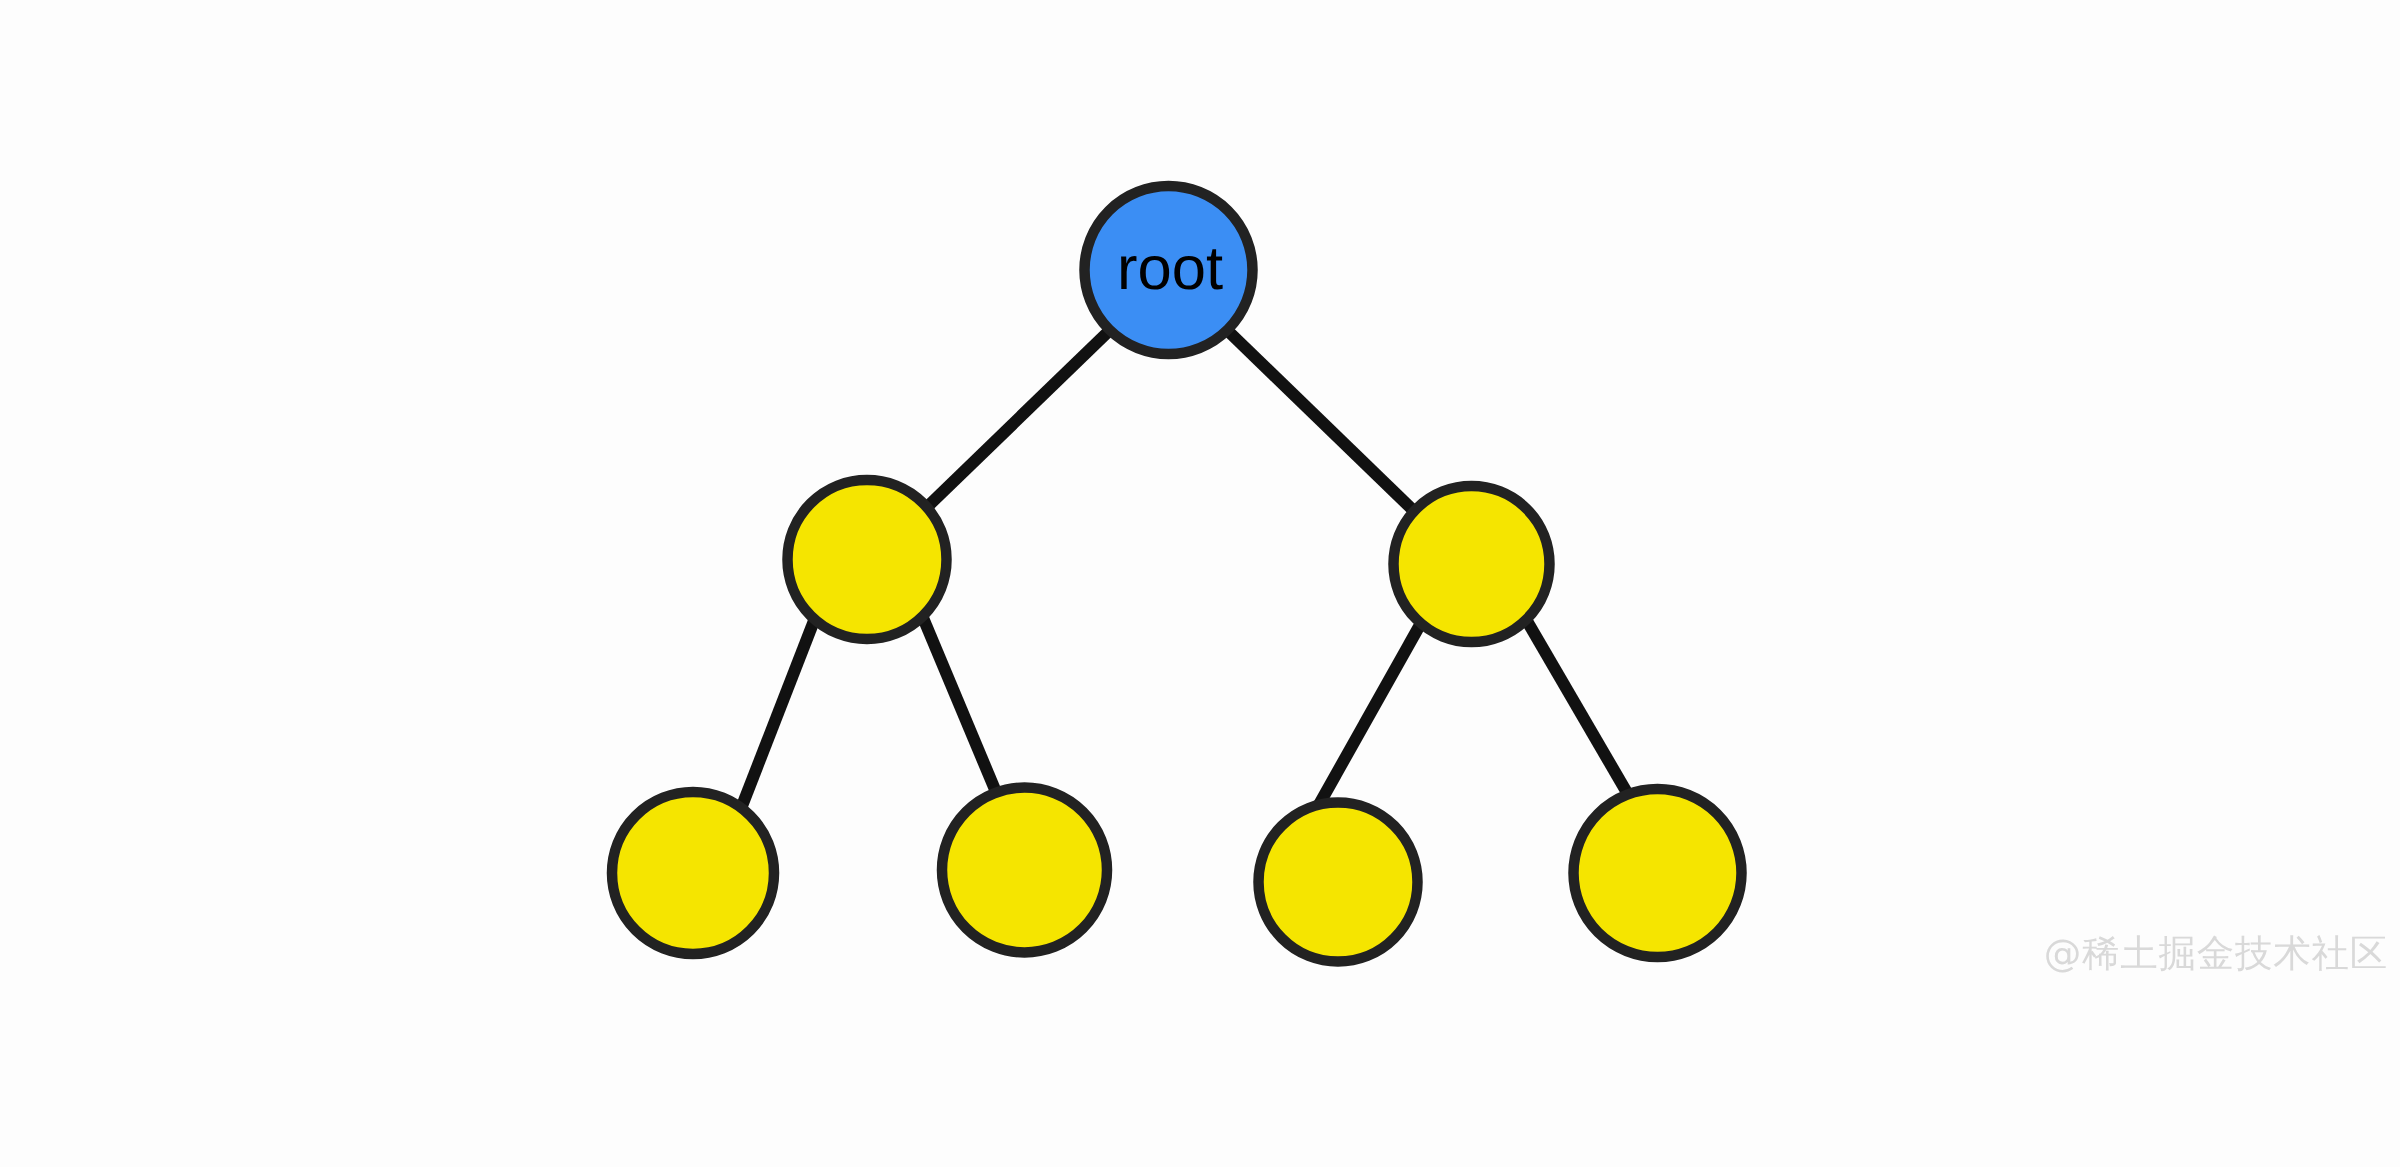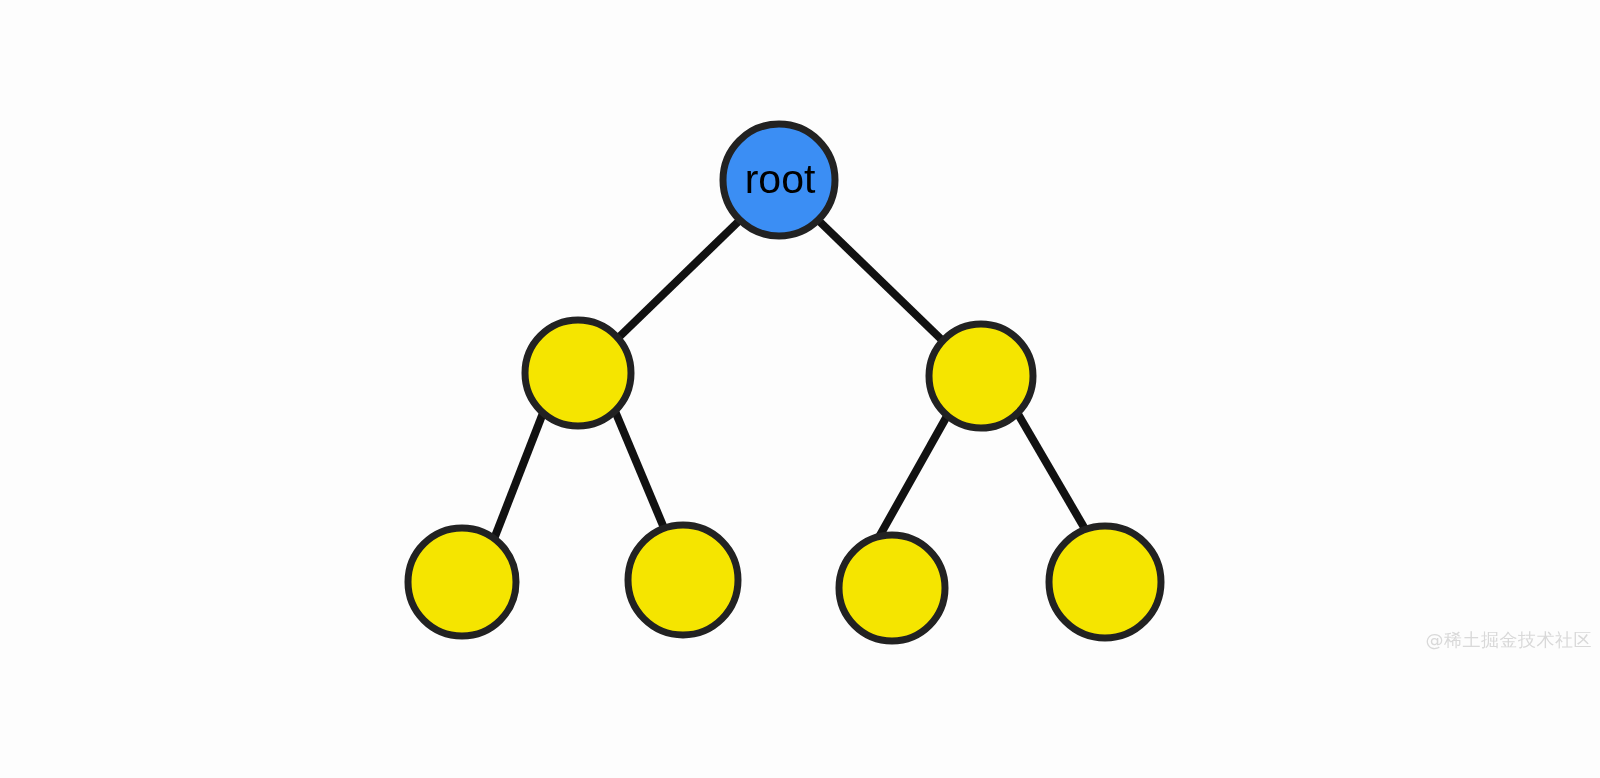--- a/index.html
+++ b/index.html
@@ -41,21 +41,21 @@
     font-size: 41px;
     fill: #000000;
     dominant-baseline: middle;
     text-anchor: middle;
   }
   .watermark-text {
     position: absolute;
     right: 8px;
     bottom: 14px;
     font-family: "DejaVu Sans", sans-serif;
-    font-size: 18px;
+    font-size: 25px;
     color: #d9d9d9;
     letter-spacing: 0.5px;
     white-space: nowrap;
     user-select: none;
     margin-left: 18px;
   }
 </style>
 </head>
 <body>
 

